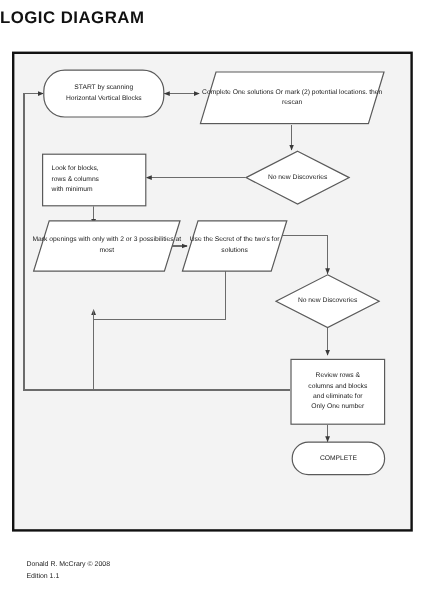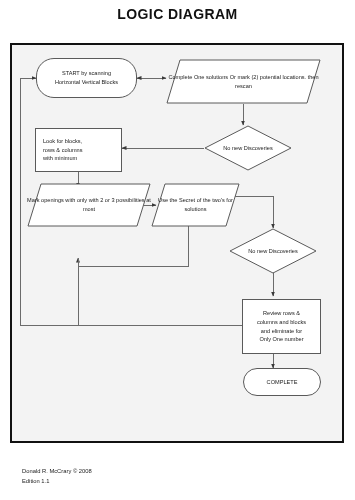--- a/index.html
+++ b/index.html
@@ -13,21 +13,20 @@
     height: 500px;
     background: #ffffff;
     font-family: "Liberation Sans", sans-serif;
     overflow: hidden;
   }
   #title {
     position: absolute;
     top: 6px;
     left: 0;
     width: 355px;
-    text-align: center;
     font-size: 14px;
     font-weight: bold;
     letter-spacing: 0.4px;
     color: #111111;
   }
   #frame {
     position: absolute;
     left: 10px;
     top: 43px;
     width: 334px;

